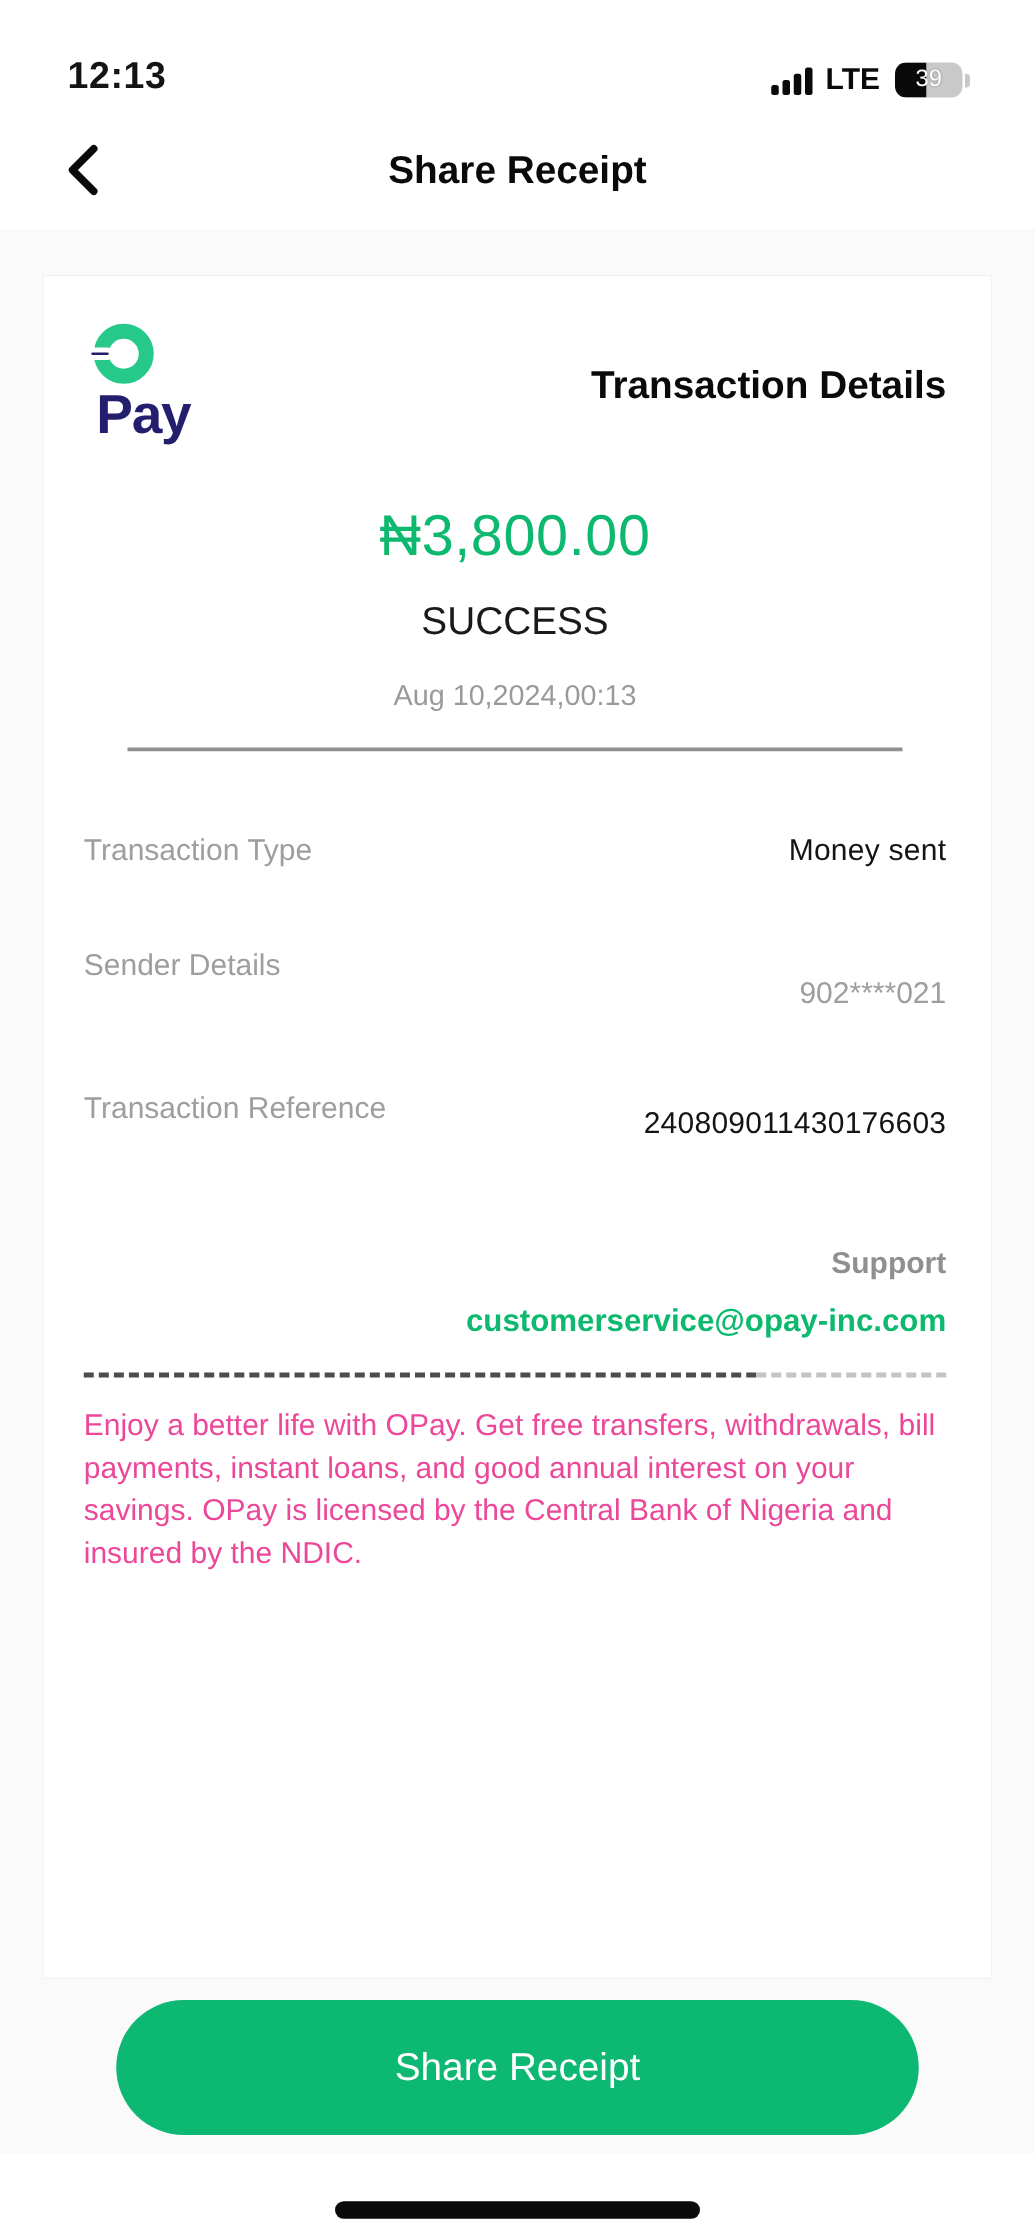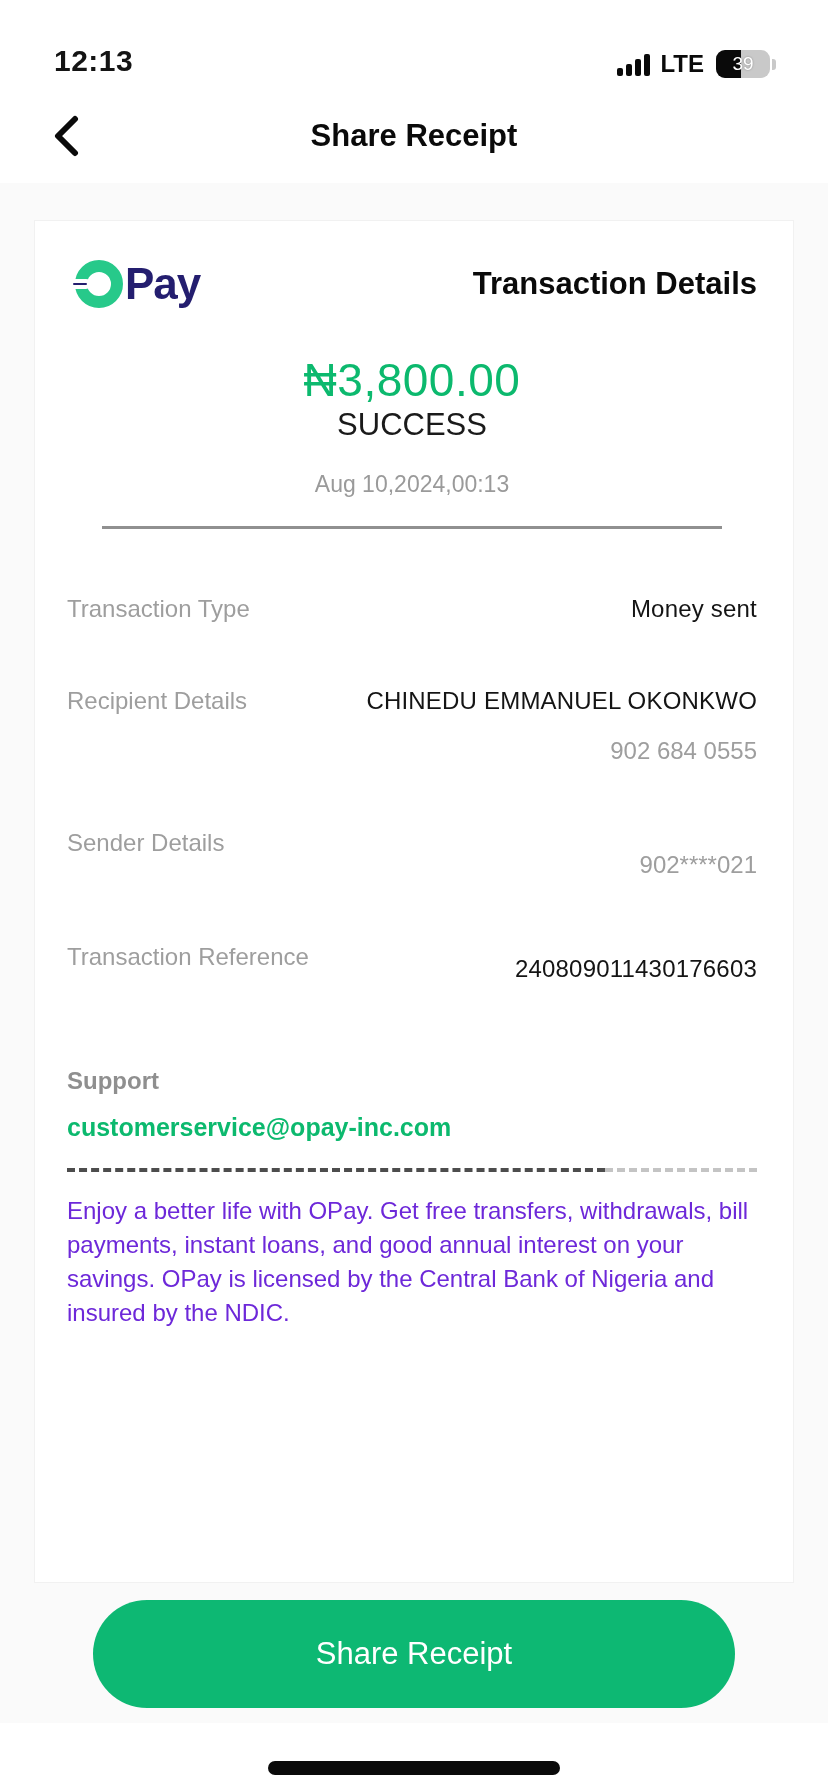--- a/index.html
+++ b/index.html
@@ -35,52 +35,52 @@
     width:44px; height:44px; display:flex; align-items:center; justify-content:center; cursor:pointer; }
   .nav-title { font-size:31px; font-weight:800; color:#0a0a0a; }
 
   
   .content { height:1540px; background:#fafafa; }
   .receipt-card {
     width:760px; height:1363px; margin:0 auto; position:relative; top:37px;
     background:#ffffff; border:1px solid #f1f1f1; padding:38px 36px 0 32px;
   }
   .card-header { display:flex; align-items:center; justify-content:space-between; margin-left:8px; }
-  .logo { display:flex; align-items:center; }
+  .logo { display:flex; align-items:flex-start;flex-direction:column; }
   .logo-ring { width:48px; height:48px; border-radius:50%;
     border:12px solid #27c98a; position:relative; }
   .logo-dash { position:absolute; left:-18px; top:50%; transform:translateY(-50%);
     width:22px; height:10px; background:#241e6f; border:4px solid #ffffff; border-radius:5px; }
   .logo-text { font-size:44px; font-weight:700; color:#241e6f; letter-spacing:-1px; margin-left:2px; }
   .receipt-title { font-size:31px; font-weight:800; color:#0a0a0a; }
 
   .amount { text-align:center; margin-top:44px; font-size:46px; font-weight:400;
     color:#0cb96e; letter-spacing:.5px; }
-  .status-text { text-align:center; font-size:31px; font-weight:400; color:#1a1a1a; }
+  .status-text { text-align:center; margin-top:24px; font-size:31px; font-weight:400; color:#1a1a1a; }
   .date-text { text-align:center; margin-top:28px; font-size:23px; color:#9a9a9a; }
   .solid-divider { width:620px; height:3px; background:#909090; margin:28px auto 0; }
 
   .rows { margin-top:66px; }
   .row { display:flex; justify-content:space-between; align-items:flex-start; }
   .row-label { font-size:24px; color:#9e9e9e; white-space:nowrap; }
   .row-values { text-align:right; }
   .row-value { font-size:24px; color:#141414; font-weight:500; letter-spacing:.2px; }
   .row-value.strong { font-weight:400;margin-top:12px; }
   .row-sub { font-size:24px; color:#9e9e9e; margin-top:22px; }
   .row + .row { margin-top:64px; }
 
-  .support-block { text-align:left; margin-top:84px; }
+  .support-block { text-align:right; margin-top:84px; }
   .support-label { font-size:24px; font-weight:600; color:#8f8f8f; }
   .support-email { font-size:25px; font-weight:700; color:#0cb96e; margin-top:18px; }
 
   .dashed-divider { display:flex; margin-top:26px; align-items:center; }
   .dashed-divider .dark { flex:0 0 78%; border-top:4px dashed #4d4d4d; }
   .dashed-divider .light { flex:1; border-top:4px dashed #c4c4c4; }
 
-  .footer-note { margin-top:22px; font-size:24px; line-height:34px; color:#6d28d9; }
+  .footer-note { margin-top:22px; font-size:24px; line-height:34px; color:#ec4899; }
 
   .button-area { position:relative; top:37px; padding-top:17px; }
   .share-btn {
     display:block; width:642px; height:108px; margin:0 auto; border:none; cursor:pointer;
     background:#0db873; border-radius:54px; color:#ffffff; font-size:31px;
     font-family:"Liberation Sans","DejaVu Sans",sans-serif; font-weight:400;
   }
 
   
   .bottom-strip { height:69px; background:#ffffff; position:relative; }
@@ -136,27 +136,20 @@
     <div class="solid-divider"></div>
 
     <div class="rows">
       <div class="row">
         <div class="row-label">Transaction Type</div>
         <div class="row-values">
           <div class="row-value">Money sent</div>
         </div>
       </div>
       <div class="row">
-        <div class="row-label">Recipient Details</div>
-        <div class="row-values">
-          <div class="row-value">CHINEDU EMMANUEL OKONKWO</div>
-          <div class="row-sub">902 684 0555</div>
-        </div>
-      </div>
-      <div class="row">
         <div class="row-label">Sender Details</div>
         <div class="row-values">
           <div class="row-sub">902****021</div>
         </div>
       </div>
       <div class="row">
         <div class="row-label">Transaction Reference</div>
         <div class="row-values">
           <div class="row-value strong">240809011430176603</div>
         </div>

